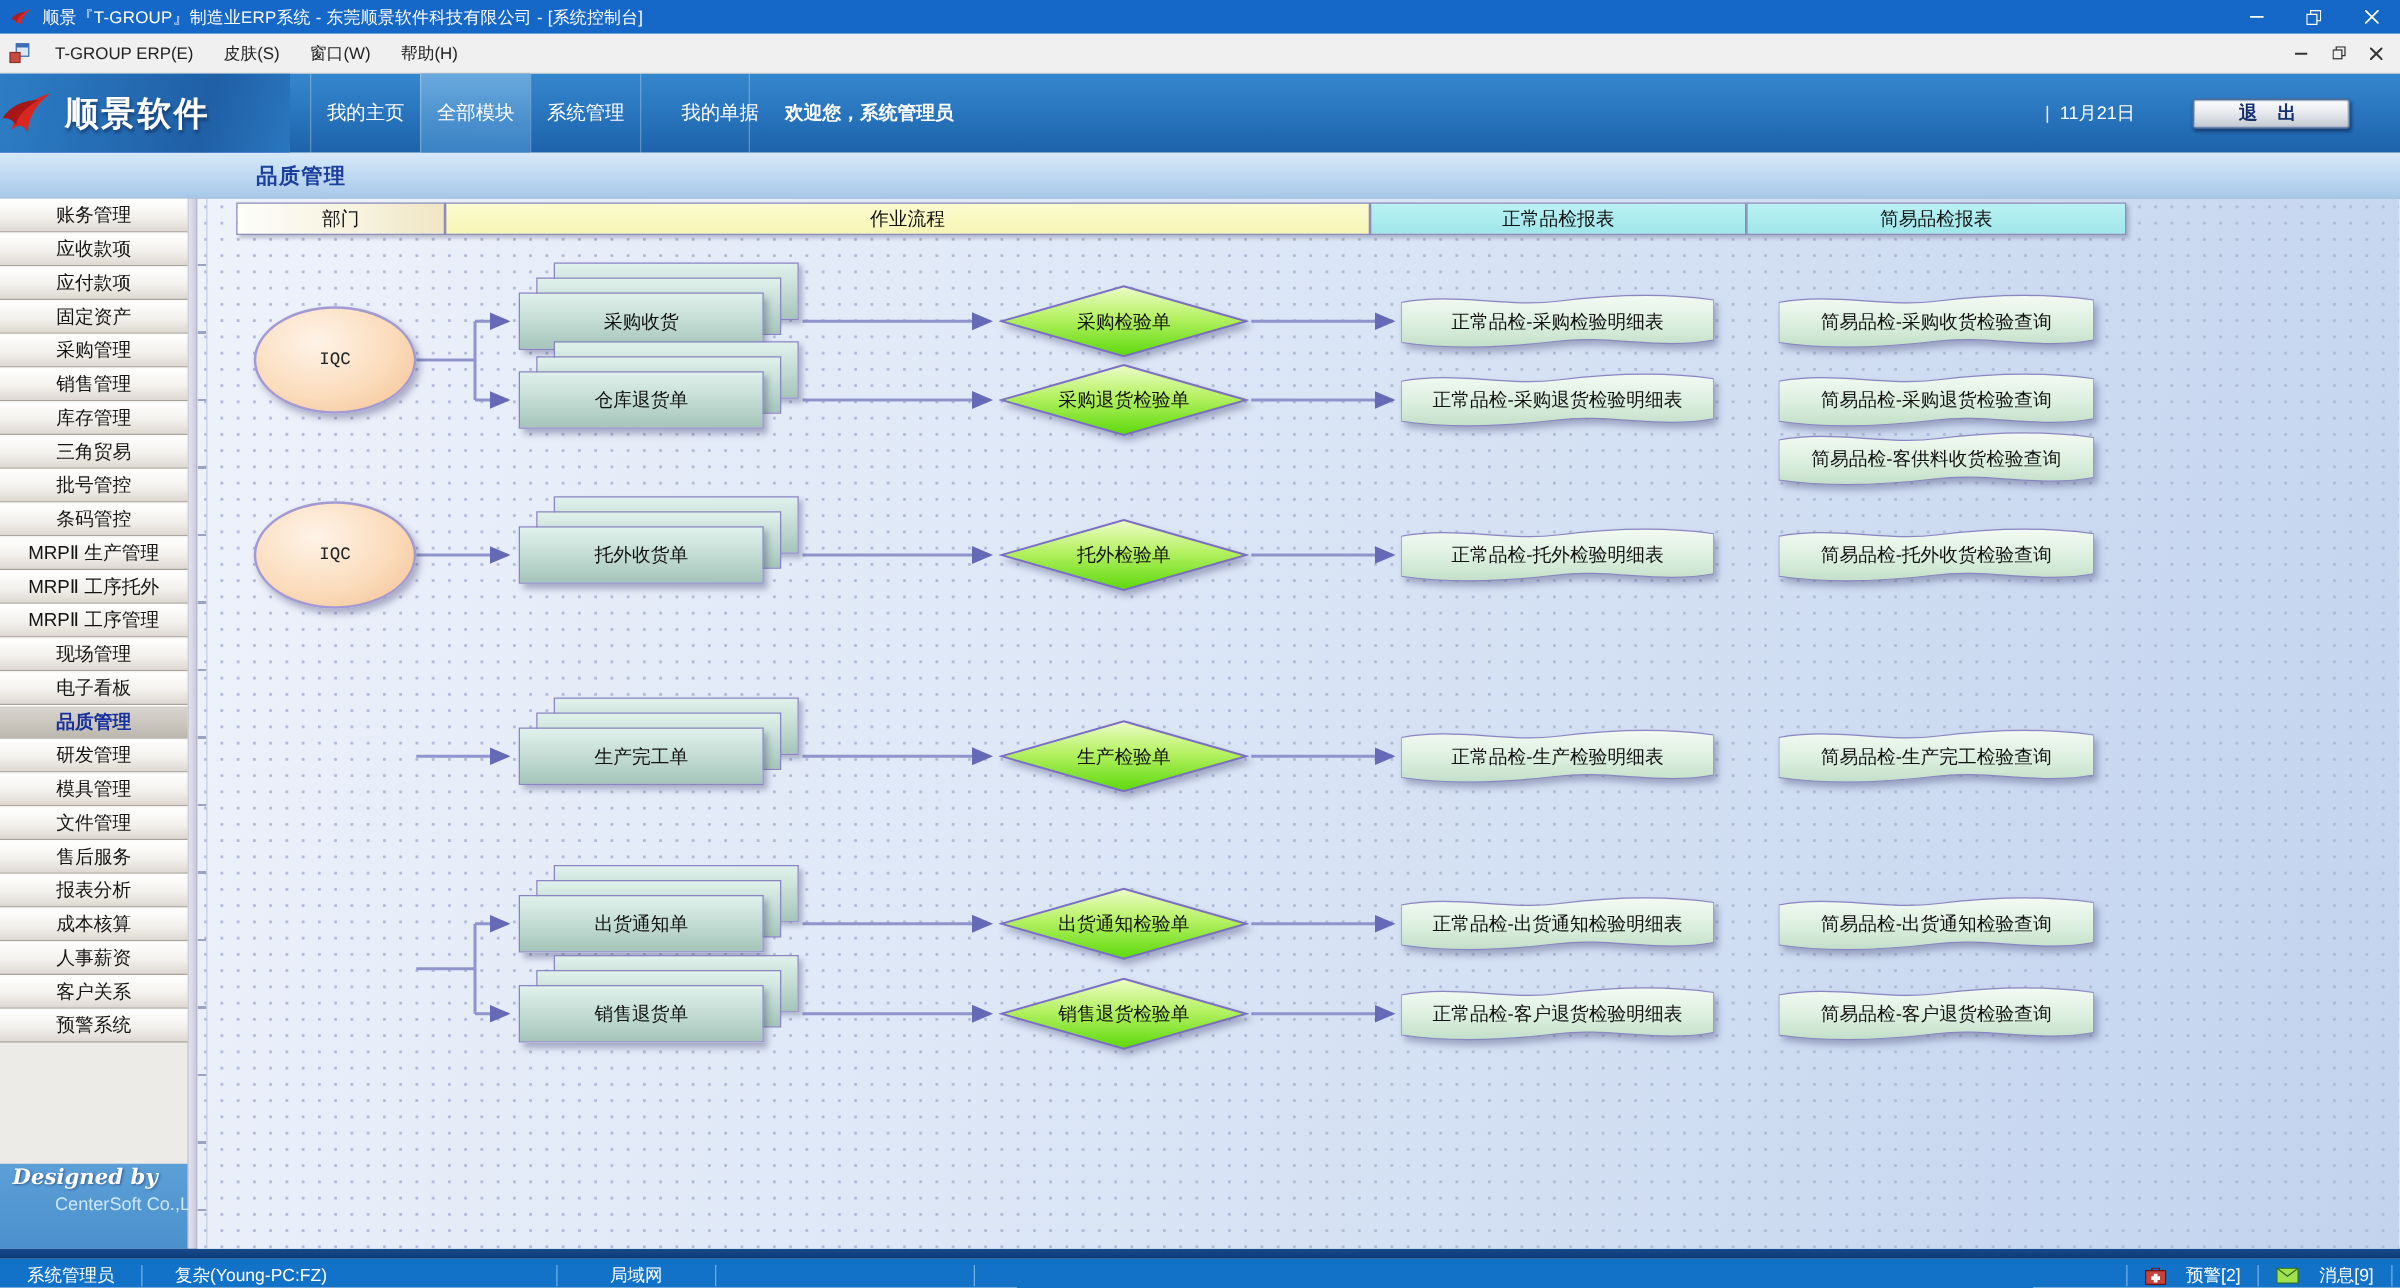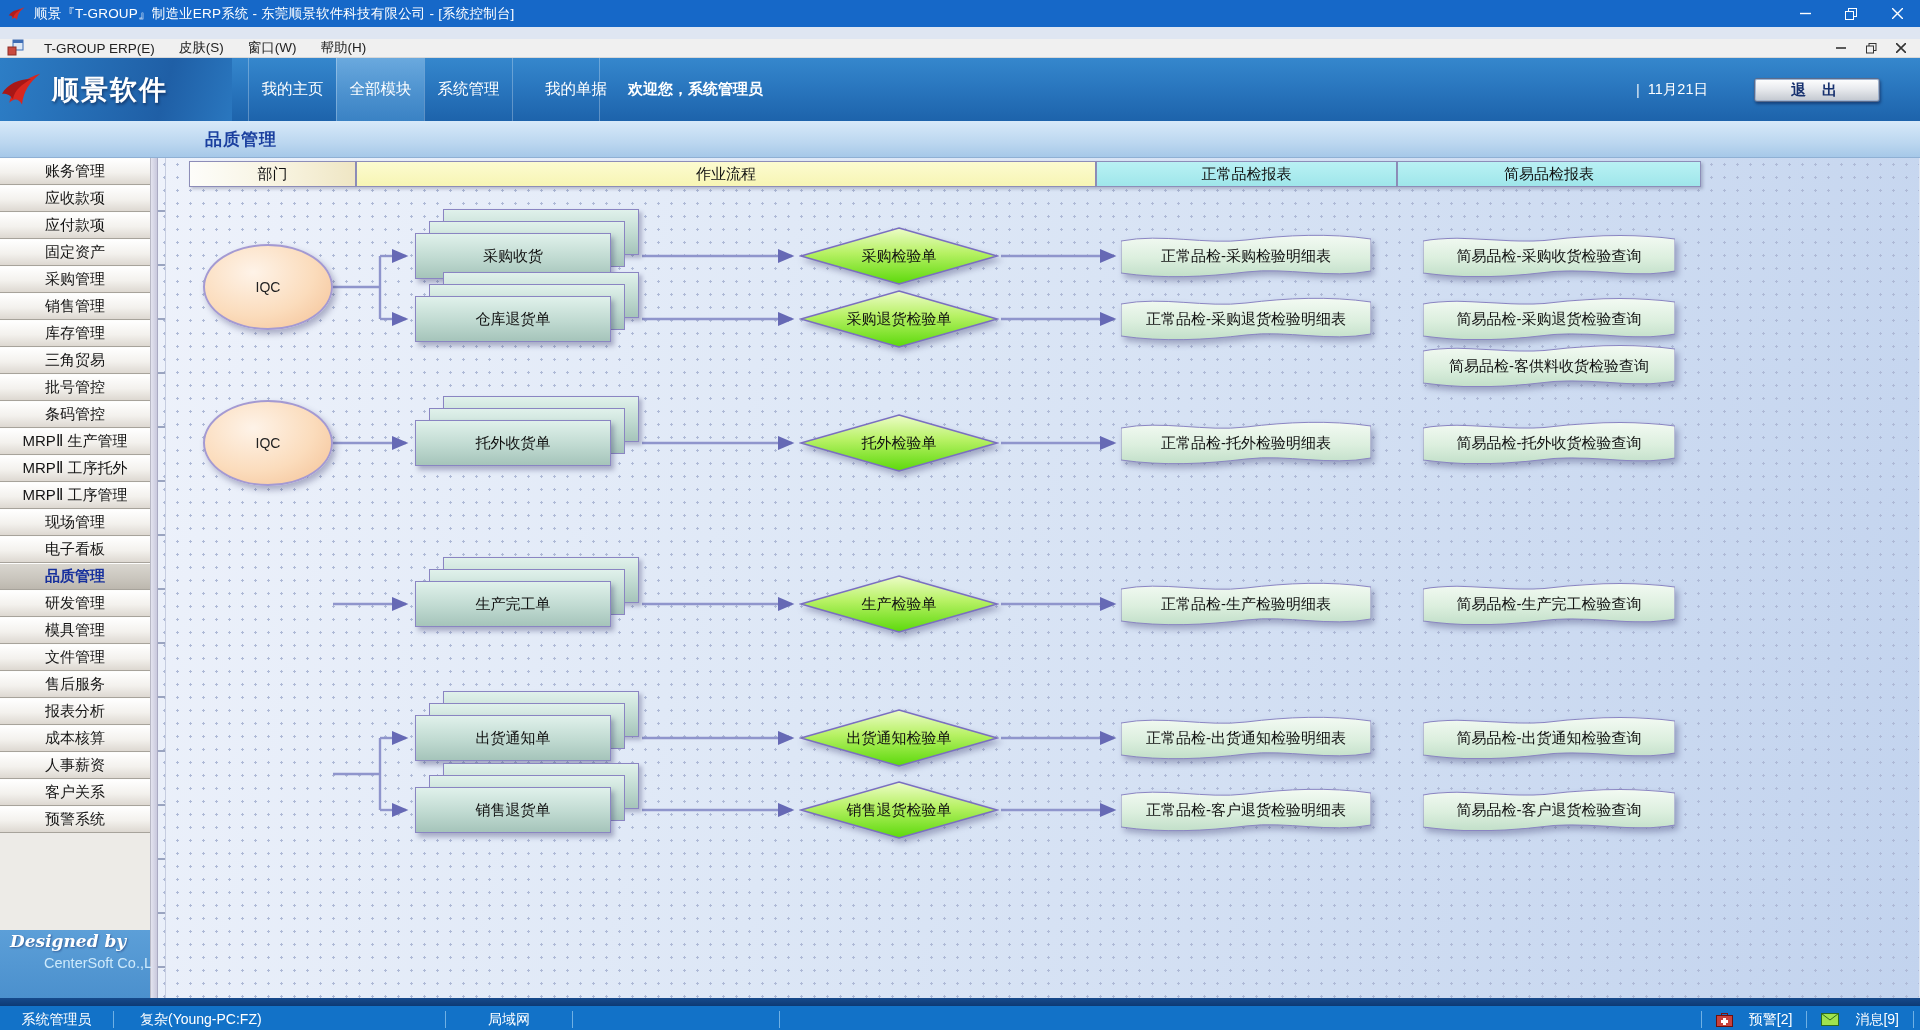--- a/index.html
+++ b/index.html
@@ -9,21 +9,21 @@
 
   
   .titlebar { height:27px; background:#1668c8; display:flex; align-items:center; color:#fff; flex:0 0 auto; }
   .titlebar .tb-icon { width:18px; height:18px; margin:0 8px 0 8px; }
   .titlebar .tb-title { font-size:13.5px; letter-spacing:0.2px; flex:1 1 auto; white-space:nowrap; overflow:hidden; }
   .tb-btns { display:flex; height:100%; }
   .tb-btn { width:46px; height:100%; display:flex; align-items:center; justify-content:center; }
   .tb-btn svg { display:block; }
 
   
-  .menubar { height:19px; background:#f0f0f0; border-bottom:1px solid #d8d8d8; display:flex; align-items:flex-start; flex:0 0 auto;margin-top:12px; }
+  .menubar { height:32px; background:#f0f0f0; border-bottom:1px solid #d8d8d8; display:flex; align-items:center; flex:0 0 auto; }
   .menubar .mb-icon { width:17px; height:17px; margin:0 8px 0 7px; }
   .menu-items { display:flex; align-items:center; height:100%; }
   .menu-item { padding:0 12px; height:100%; display:flex; align-items:center; font-size:13.5px; color:#222; cursor:default; }
   .mb-spacer { flex:1 1 auto; }
   .mb-btns { display:flex; align-items:center; height:100%; margin-right:4px; }
   .mb-btn { width:30px; height:100%; display:flex; align-items:center; justify-content:center; }
 
   
   .appheader { height:63px; flex:0 0 auto; display:flex; align-items:stretch; color:#fff;
     background:linear-gradient(180deg,#3587cd 0%,#2a77bf 45%,#1d63ab 100%); position:relative; }
@@ -82,21 +82,21 @@
   .hdr-dept   { left:31px;  width:167px; background:linear-gradient(90deg,#fdfdfa 0%,#f7f2dd 60%,#efe6c4 100%); }
   .hdr-flow   { left:198px; width:740px; background:linear-gradient(180deg,#fcfbd0,#f7f5b4); }
   .hdr-normal { left:938px; width:301px; background:linear-gradient(180deg,#b9f1f4,#9fe6ea); }
   .hdr-simple { left:1239px;width:304px; background:linear-gradient(180deg,#b9f1f4,#9fe6ea); }
 
   .connectors { position:absolute; left:0; top:0; width:1761px; height:840px; }
 
   .dept { position:absolute; width:130px; height:86px; border:2px solid #a49ad2; border-radius:50%;
     background:radial-gradient(ellipse at 38% 32%,#fef3e8 0%,#fbdcbc 55%,#f3bf93 100%);
     box-shadow:3px 4px 6px rgba(50,50,100,.35); display:flex; align-items:center; justify-content:center;
-    font-family:Liberation Sans, sans-serif; font-size:14px; color:#222; }
+    font-family:Liberation Mono, monospace; font-size:14px; color:#222; }
 
   .proc { position:absolute; width:224px; height:70px; }
   .proc > div { position:absolute; width:196px; height:46px; border:1px solid #8a85c2;
     background:linear-gradient(180deg,#e0f1eb 0%,#c0dad1 55%,#a5c4ba 100%); }
   .proc .b2 { left:28px; top:0;  box-shadow:3px 3px 4px rgba(50,50,100,.3); }
   .proc .b1 { left:14px; top:12px; }
   .proc .front { left:0; top:24px; display:flex; align-items:center; justify-content:center;
     font-size:15px; box-shadow:3px 4px 5px rgba(50,50,100,.35); }
 
   .diamond { position:absolute; width:200px; height:58px; }

